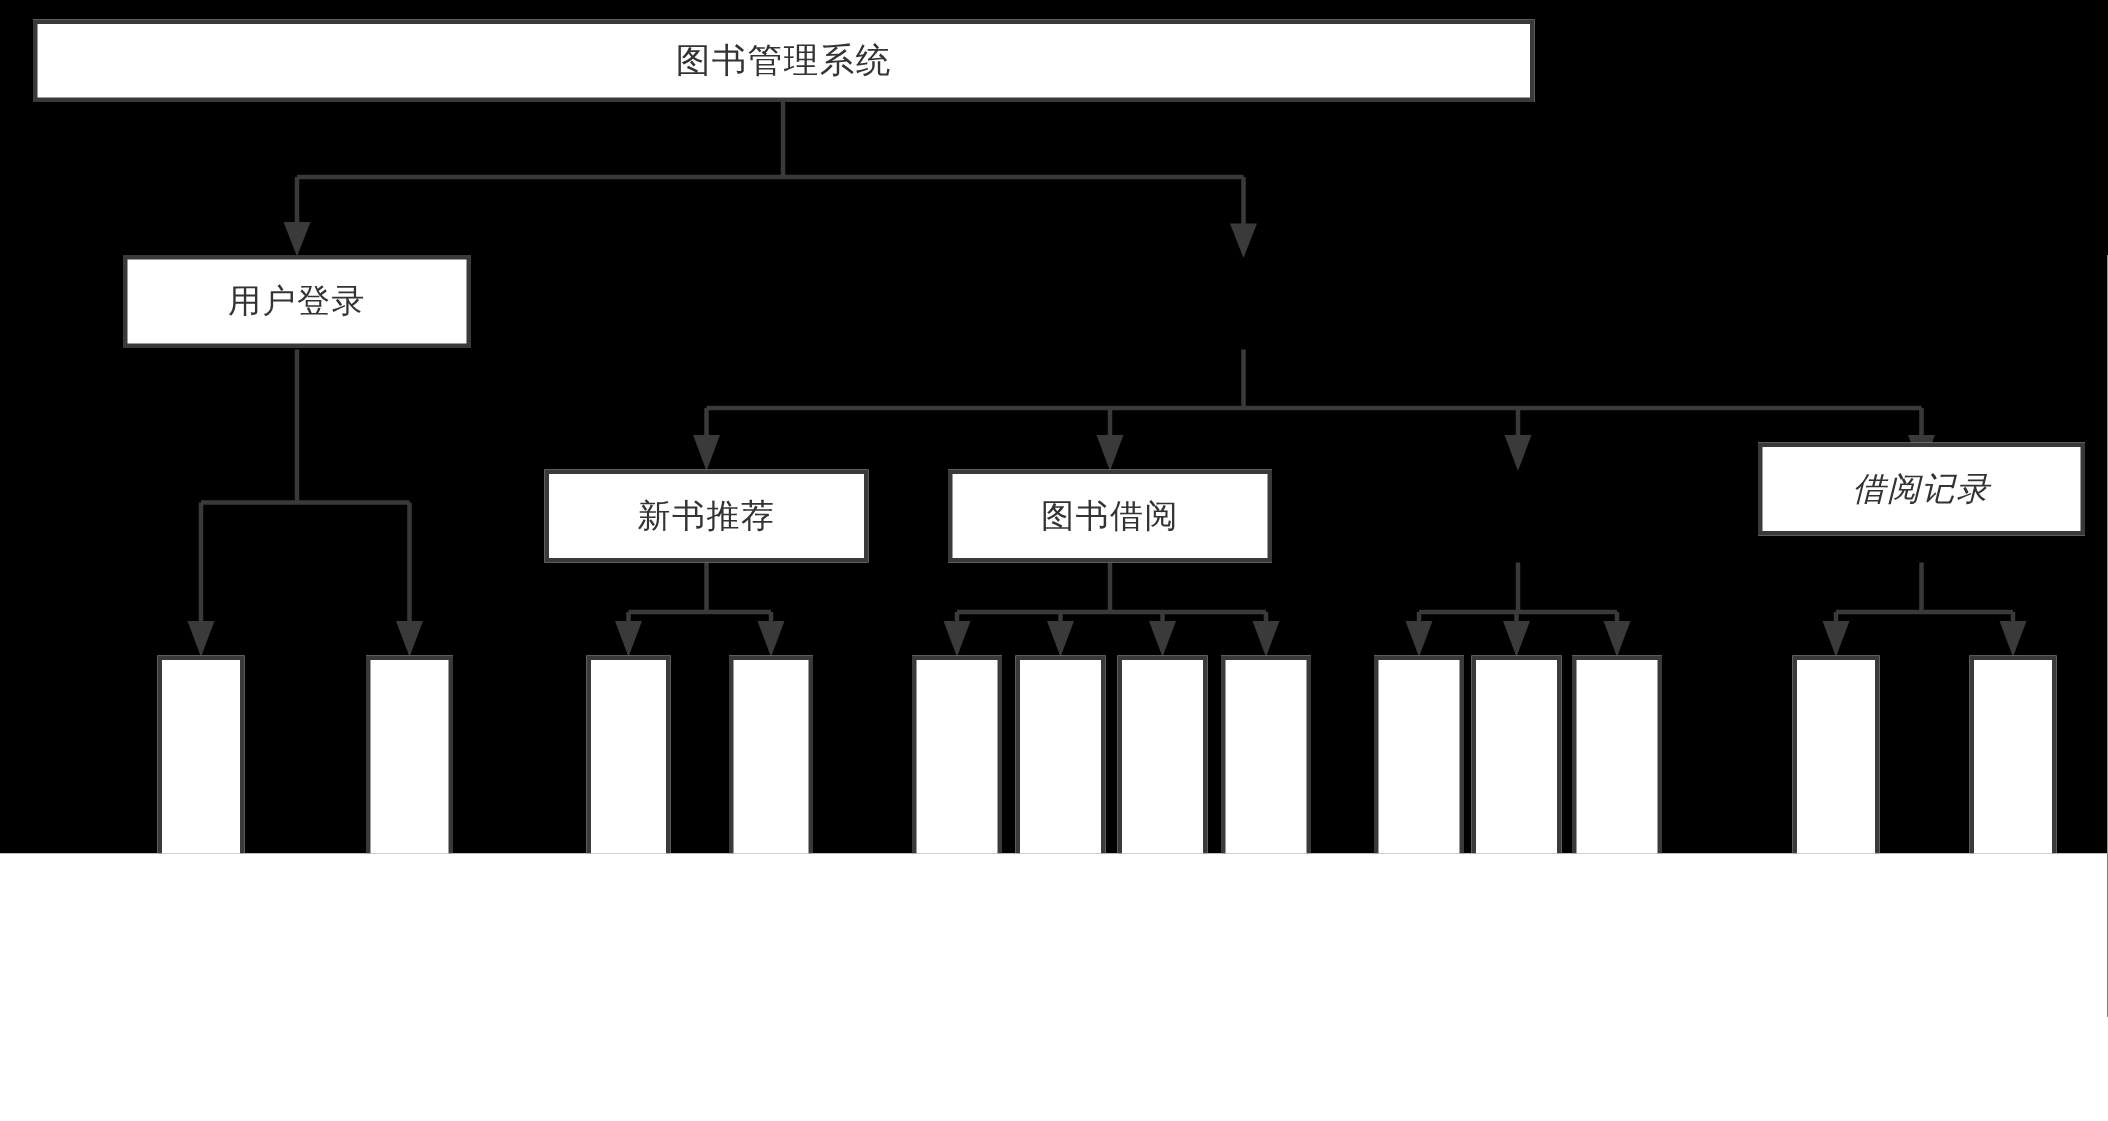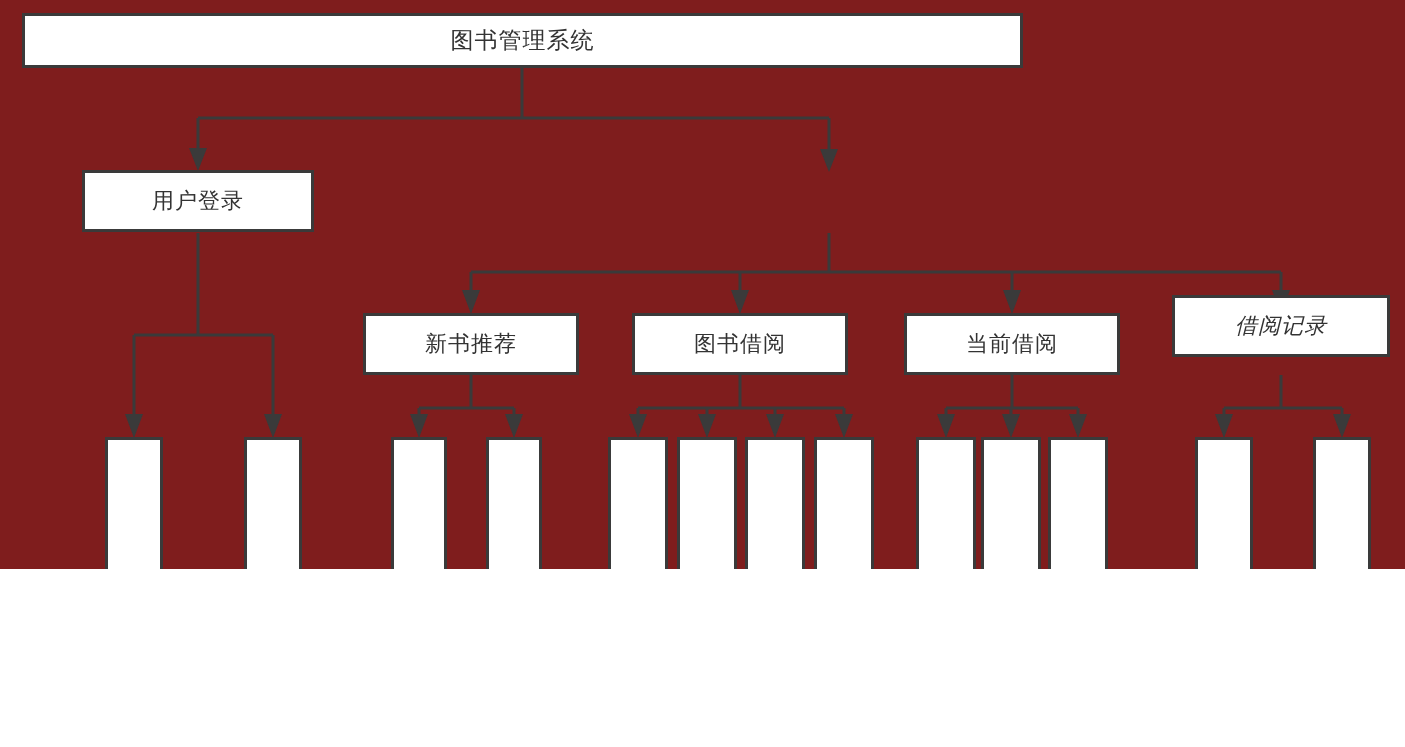--- a/index.html
+++ b/index.html
@@ -1,17 +1,17 @@
 <!DOCTYPE html>
 <html><head>
 <meta charset="utf-8">
 <style>
   html,body{margin:0;padding:0;background:#ffffff;}
   body{font-family:"DejaVu Sans","Liberation Sans",sans-serif;}
-  .canvas{position:relative;width:1405px;height:569px;background:#7f1d1d;overflow:hidden;}
+  .canvas{position:relative;width:1405px;height:569px;background:#000000;overflow:hidden;}
   .wires{position:absolute;left:0;top:0;width:1405px;height:747px;z-index:1;}
   .box{
     position:absolute;
     box-sizing:border-box;
     border:3px solid #3a3a3a;
     background:#ffffff;
     display:flex;
     align-items:center;
     justify-content:center;
     z-index:2;
@@ -89,23 +89,20 @@
   <div class="box h" style="left:82px;top:170px;width:232px;height:62px;">
     <span>用户登录</span>
   </div>
 
   <div class="box h" style="left:363px;top:313px;width:216px;height:62px;align-items:center;">
     <span>新书推荐</span>
   </div>
   <div class="box h" style="left:632px;top:313px;width:216px;height:62px;text-align:center;">
     <span>图书借阅</span>
   </div>
-  <div class="box h" style="left:904px;top:313px;width:216px;height:62px;">
-    <span>当前借阅</span>
-  </div>
   <div class="box h" style="left:1172px;top:295px;width:218px;height:62px;font-style:italic;">
     <span>借阅记录</span>
   </div>
 
   <div class="box v" style="left:105px;width:58px;">
     <span>用户登录</span>
   </div>
   <div class="box v" style="left:244px;width:58px;">
     <span>注销登录</span>
   </div>

